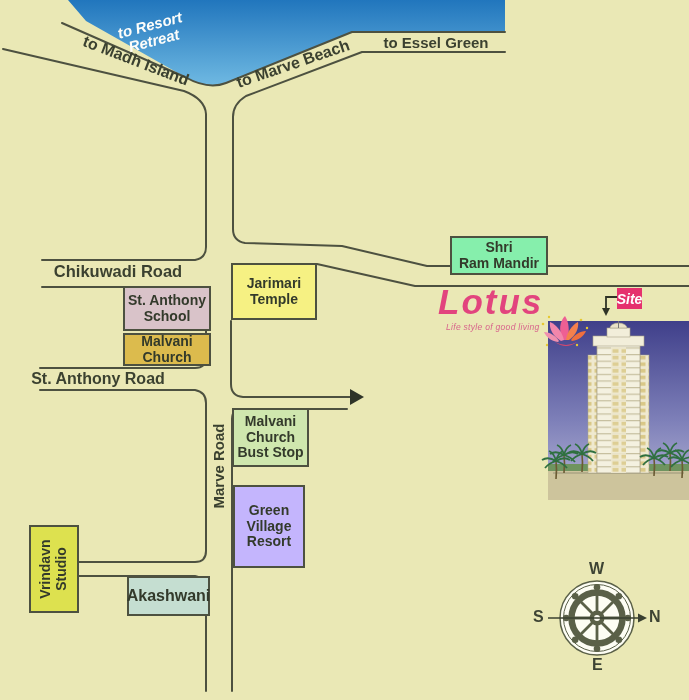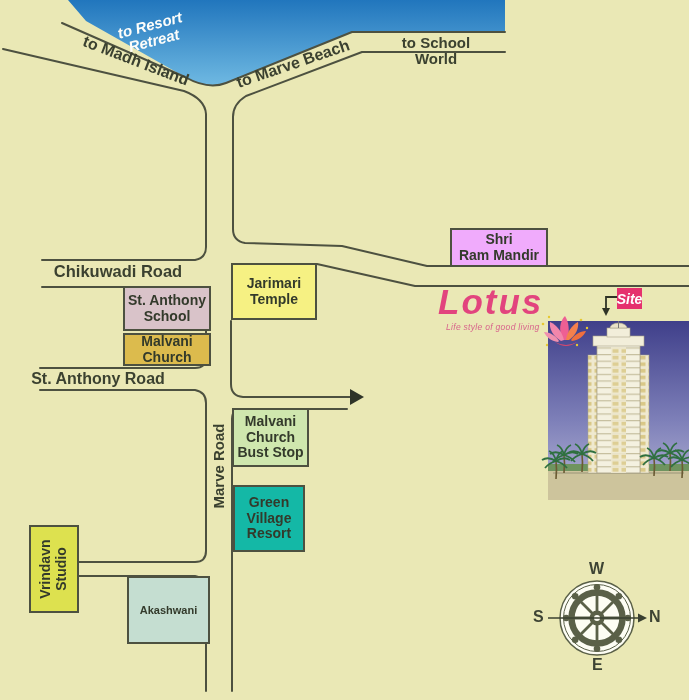--- a/index.html
+++ b/index.html
@@ -15,28 +15,28 @@
     text-align:center;white-space:pre-line;line-height:1.08;
     pointer-events:none;
   }
   .box{
     position:absolute;border:2px solid #4d5140;
     display:flex;align-items:center;justify-content:center;
     font-weight:bold;font-size:14px;line-height:1.12;text-align:center;
     white-space:pre-line;color:#333a2b;box-sizing:border-box;
   }
   .box .vtext{transform:rotate(-90deg);white-space:pre-line;width:88px;line-height:1.15;}
-  #shri-ram-mandir{left:450px;top:228px;width:98px;height:39px;background:#f0abfc;}
+  #shri-ram-mandir{left:450px;top:236px;width:98px;height:39px;background:#86efac;}
   #jarimari-temple{left:231px;top:263px;width:86px;height:57px;background:#f6f183;}
   #st-anthony-school{left:123px;top:286px;width:88px;height:45px;background:#d9c3c9;}
   #malvani-church{left:123px;top:333px;width:88px;height:33px;background:#dcbb4d;}
   #bust-stop{left:232px;top:408px;width:77px;height:59px;background:#cfe7ae;}
-  #green-village{left:233px;top:485px;width:72px;height:67px;background:#14b8a6;}
+  #green-village{left:233px;top:485px;width:72px;height:83px;background:#c4b5fd;}
   #vrindavn-studio{left:29px;top:525px;width:50px;height:88px;background:#dde14f;}
-  #akashwani{left:127px;top:576px;width:83px;height:68px;background:#c5ded1;font-size:11px;}
+  #akashwani{left:127px;top:576px;width:83px;height:40px;background:#c5ded1;font-size:16px;}
 
   #lbl-resort{left:102px;top:17px;width:100px;font-size:15px;font-style:italic;
     color:#fdfdfa;transform:rotate(-15deg);}
   #lbl-madh{left:66px;top:52px;width:140px;font-size:16px;transform:rotate(21deg);}
   #lbl-marve-beach{left:228px;top:55px;width:130px;font-size:16px;transform:rotate(-19deg);}
   #lbl-essel{left:381px;top:35px;width:110px;font-size:15px;}
   #lbl-ram-mandir{left:235px;top:215px;width:130px;font-size:15.5px;}
   #lbl-chikuwadi{left:48px;top:263px;width:140px;font-size:16.5px;}
   #lbl-st-anthony{left:28px;top:370px;width:140px;font-size:16px;}
   #lbl-marve-road{left:171px;top:456px;width:100px;height:20px;font-size:15px;transform:rotate(-90deg);}
@@ -209,21 +209,21 @@
   <div class="box" id="vrindavn-studio">
     <div class="vtext">Vrindavn
 Studio</div>
   </div>
   <div class="box" id="akashwani">Akashwani</div>
 
   <div class="lbl" id="lbl-resort">to Resort
 Retreat</div>
   <div class="lbl" id="lbl-madh">to Madh Island</div>
   <div class="lbl" id="lbl-marve-beach">to Marve Beach</div>
-  <div class="lbl" id="lbl-essel">to School World</div>
+  <div class="lbl" id="lbl-essel">to Essel Green</div>
   <div class="lbl" id="lbl-chikuwadi">Chikuwadi Road</div>
   <div class="lbl" id="lbl-st-anthony">St. Anthony Road</div>
   <div class="lbl" id="lbl-marve-road">Marve Road</div>
 
   <div id="brand">
     <div class="name">Lotus</div>
     <div class="tagline">Life style of good living</div>
   </div>
   <div id="site-box">Site</div>
 

